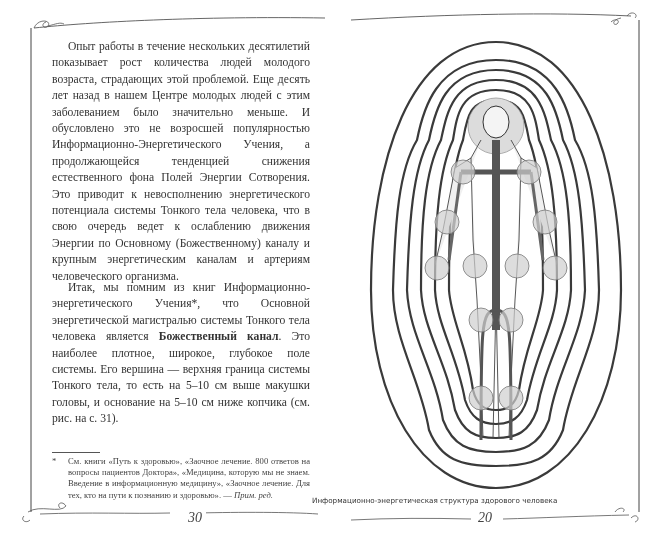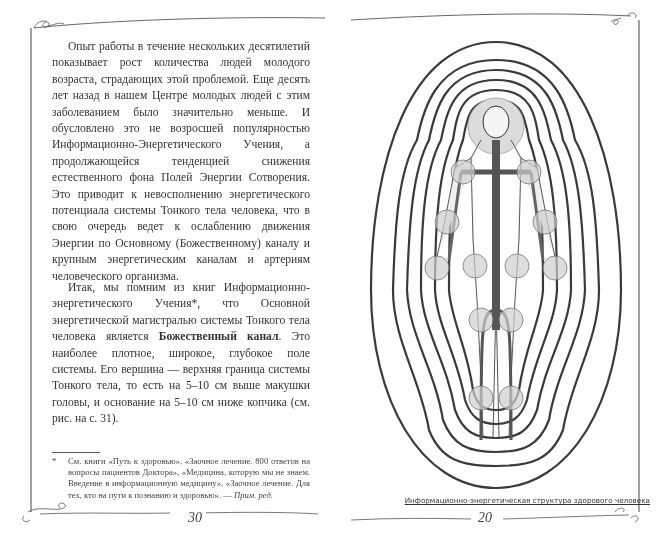--- a/index.html
+++ b/index.html
@@ -50,24 +50,24 @@
     .page-num {
       position: absolute; top: 510px;
       font-family: "Liberation Serif", serif;
       font-style: italic; font-size: 14px; color: #444;
       background: #fff; padding: 0 4px;
     }
     .page-num-left { left: 184px; }
     .page-num-right { left: 143px; }
 
     .caption {
-      position: absolute; left: 319px; top: 496px; width: 331px;
-      text-align: right;
+      position: absolute; left: 312px; top: 496px; width: 331px;
+      text-align: left;
       font-family: "DejaVu Sans", sans-serif;
-      font-size: 7.2px; color: #333; text-decoration: underline;
+      font-size: 7.2px; color: #333;
     }
     .figure { position: absolute; left: 331px; top: 0; width: 331px; height: 540px; }
   </style>
 </head>
 <body>
 
 <div class="page page-left">
   <svg class="frame" viewBox="0 0 331 540">
     <path d="M34 28 C 90 22, 200 16, 325 18" stroke="#555" stroke-width="0.9" fill="none"></path>
     <path d="M34 28 C 38 18, 52 20, 48 26 C 44 30, 40 24, 46 22 M48 26 C 56 24, 60 22, 64 24" stroke="#555" stroke-width="0.8" fill="none"></path>

